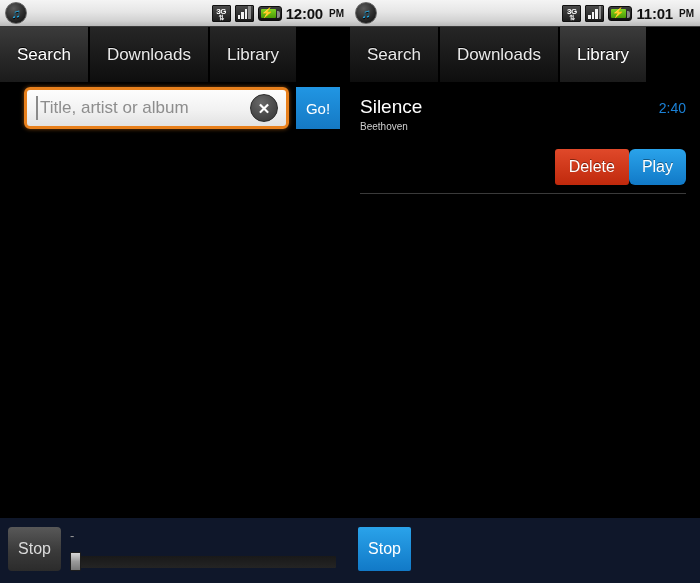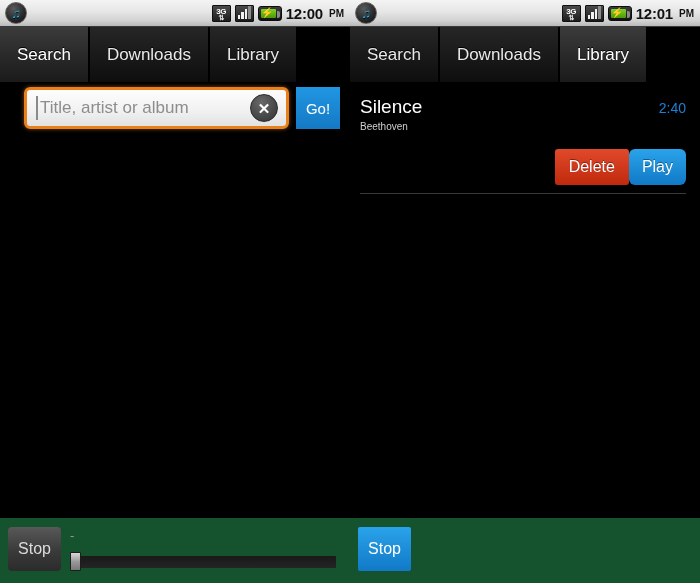--- a/index.html
+++ b/index.html
@@ -125,21 +125,21 @@
   }
   .btn-play {
     background: linear-gradient(to bottom,#2aa3ea 0%,#1179c7 100%);
     color: #fff; font-size: 16px; padding: 9px 13px; border-radius: 6px;
     text-shadow: 0 -1px 0 rgba(0,0,0,0.4);
   }
   .divider { height: 1px; background: #3a3a3a; margin-top: 8px; }
   .spacer { flex: 1; background: #000; }
 
   
-  .player { position: absolute; left: 0; right: 0; bottom: 0; height: 65px; background: #14532d;
+  .player { position: absolute; left: 0; right: 0; bottom: 0; height: 65px; background: #0f172a;
             display: flex; align-items: center; padding: 0 6px 4px 8px; }
   .stop-btn {
     width: 53px; height: 44px; border-radius: 4px;
     display: flex; align-items: center; justify-content: center;
     font-size: 16px; color: #eee; flex-shrink: 0;
   }
   .stop-btn.idle { background: linear-gradient(to bottom,#585858 0%,#3a3a3a 55%,#2b2b2b 100%); color:#dcdcdc; }
   .stop-btn.active { background: linear-gradient(to bottom,#2aa3ea 0%,#1179c7 100%); color:#fff; border-radius:2px; }
   .pl-right { flex: 1; margin-left: 9px; }
   .pl-label { font-size: 15px; color: #e6e6e6; height: 20px; line-height: 20px; overflow: hidden; white-space: nowrap; }
@@ -234,21 +234,21 @@
             <i></i>
             <i></i>
             <i></i>
             <i></i>
           </div>
         <div class="icbat">
           <div class="fill"></div>
             <div class="tip"></div>
             <div class="bolt">⚡</div>
         </div>
-        <div class="sb-time">12:01</div>
+        <div class="sb-time">11:01</div>
         <div class="sb-ampm">PM</div>
       </div>
     </div>
 
     <div class="tabbar">
       <div class="tab">Search</div>
       <div class="tab">Downloads</div>
       <div class="tab selected">Library</div>
       <div class="tab-filler"></div>
     </div>

